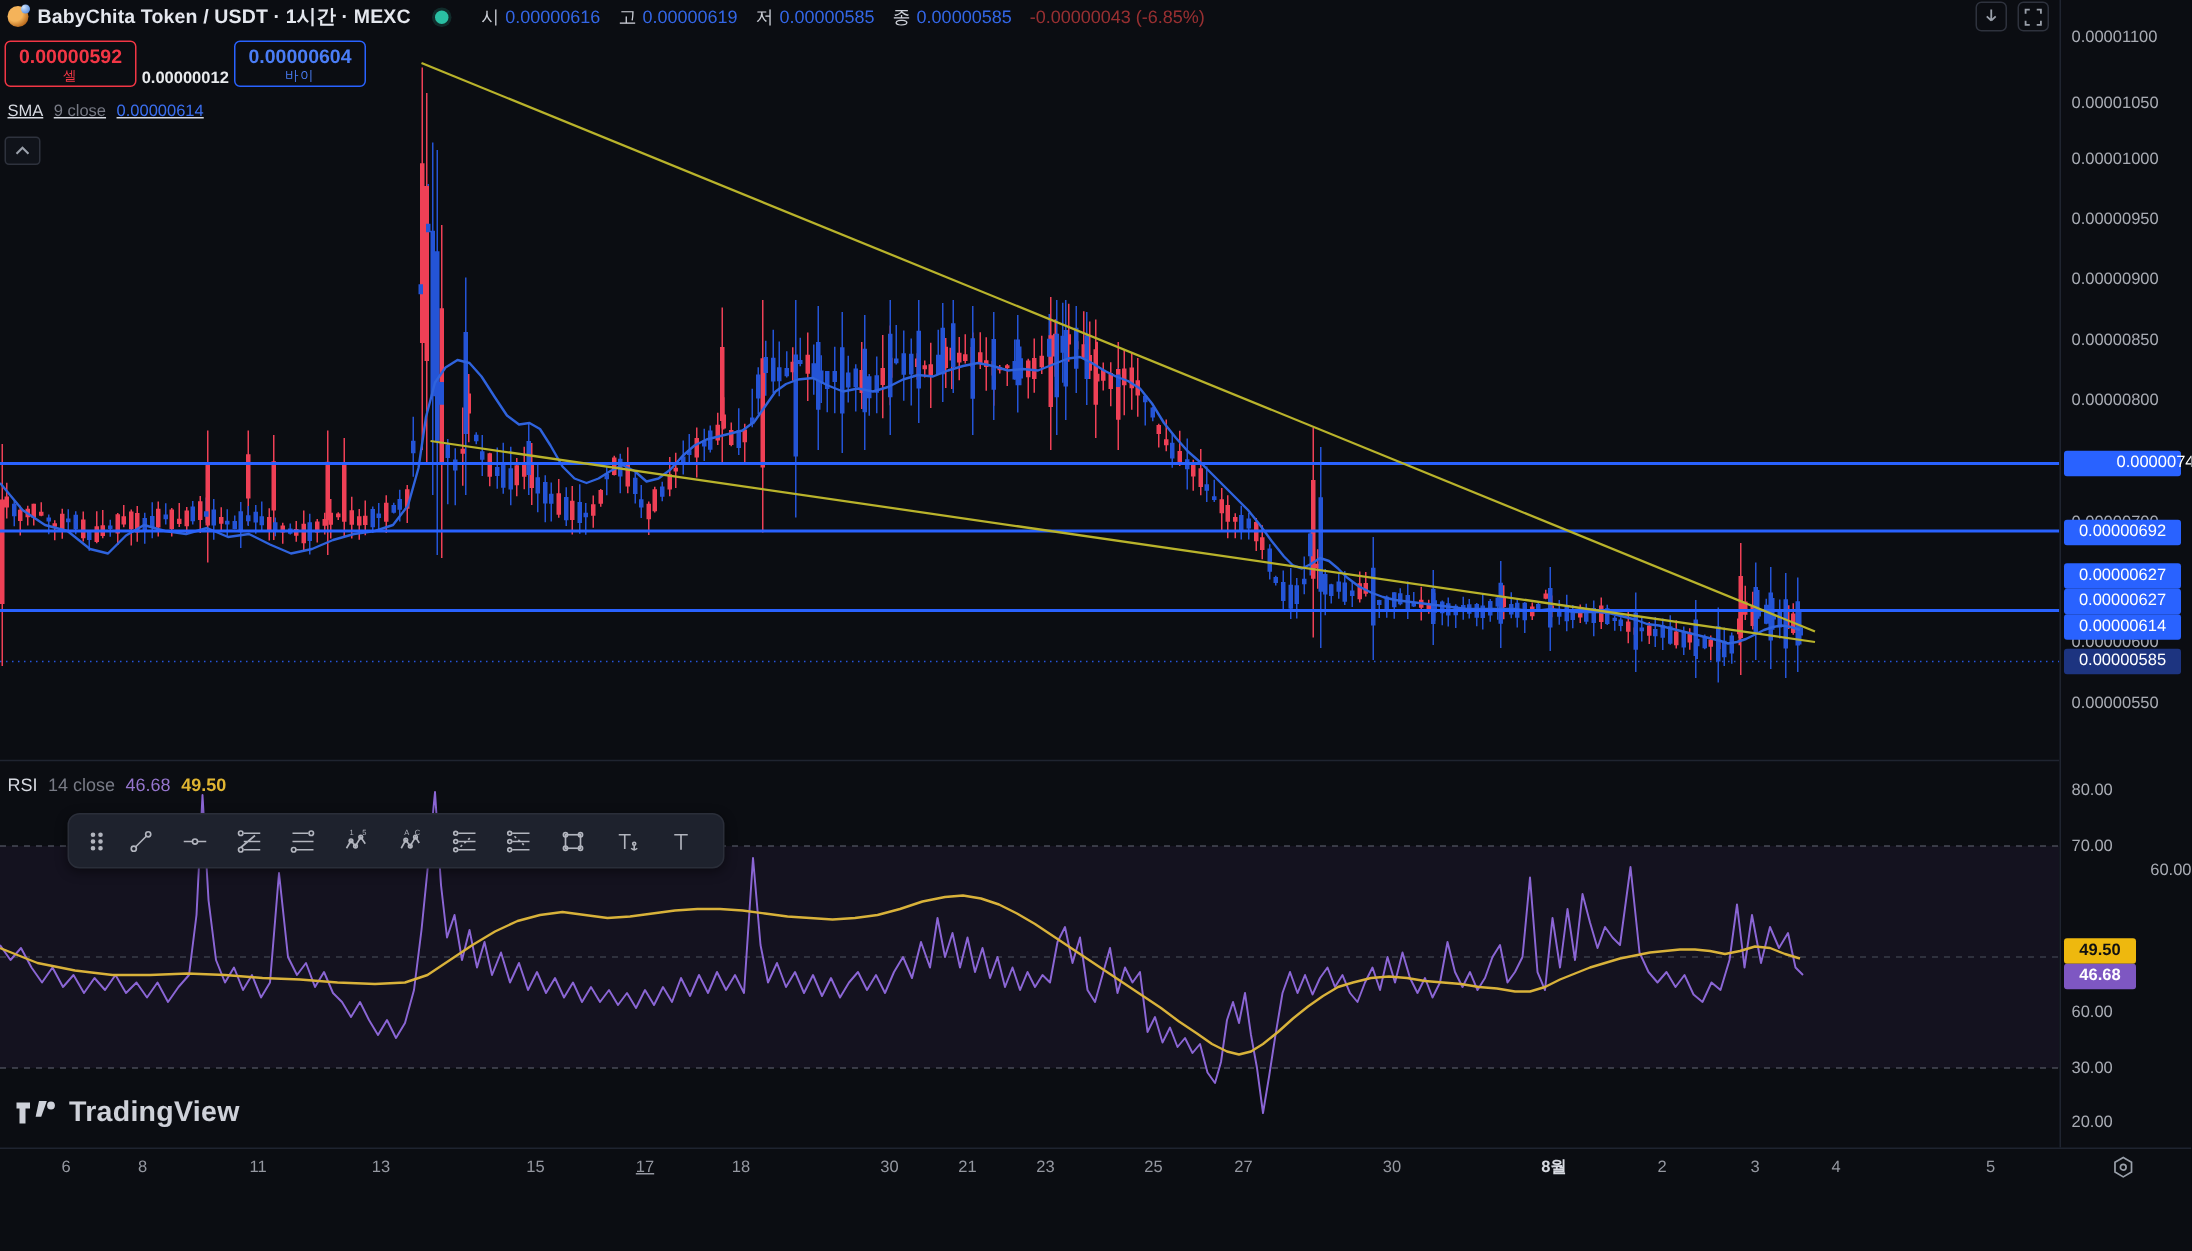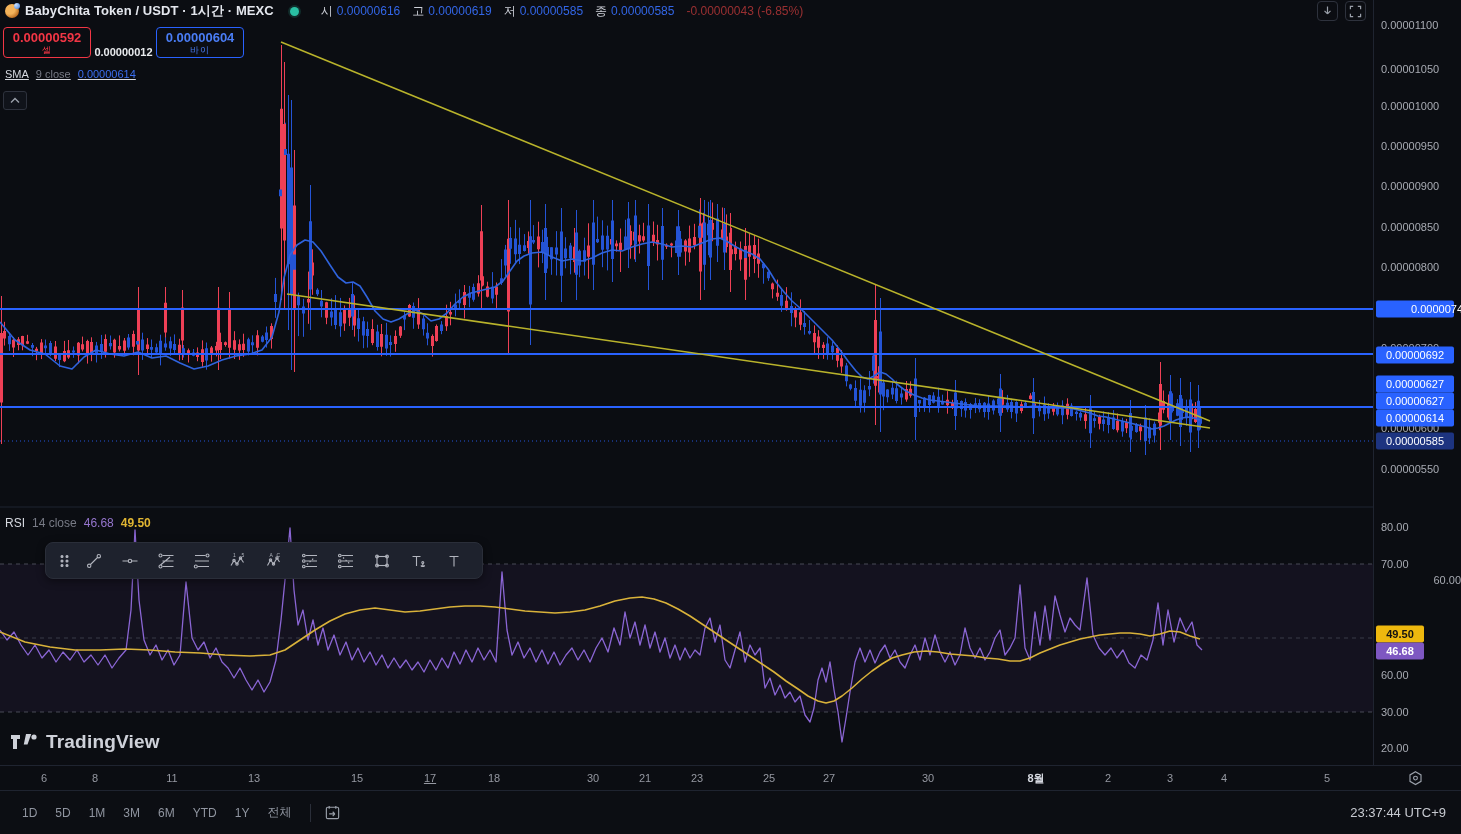--- a/index.html
+++ b/index.html
@@ -326,34 +326,14 @@
       <div class="tick" style="left: 769px;">25</div>
       <div class="tick" style="left: 829px;">27</div>
       <div class="tick" style="left: 928px;">30</div>
       <div class="tick emph" style="left: 1036px;">8월</div>
       <div class="tick" style="left: 1108px;">2</div>
       <div class="tick" style="left: 1170px;">3</div>
       <div class="tick" style="left: 1224px;">4</div>
       <div class="tick" style="left: 1327px;">5</div>
     </div>
 
-  <div class="bottom-bar" id="bottom-bar">
-    <div class="range-btn">1D</div>
-      <div class="range-btn">5D</div>
-      <div class="range-btn">1M</div>
-      <div class="range-btn">3M</div>
-      <div class="range-btn">6M</div>
-      <div class="range-btn">YTD</div>
-      <div class="range-btn">1Y</div>
-      <div class="range-btn">전체</div>
-      <span class="bb-divider" id="bb-divider"></span>
-    <span class="goto-date">
-      <svg width="17" height="17" viewBox="0 0 18 18">
-        <rect x="2.5" y="3.5" width="13" height="12" rx="1.5" stroke="currentColor" fill="none" stroke-width="1.2"></rect>
-        <path d="M5.5 2v3M12.5 2v3" stroke="currentColor" stroke-width="1.2"></path>
-        <path d="M5.5 10.5h6m0 0-2.3-2.3m2.3 2.3-2.3 2.3" stroke="currentColor" fill="none" stroke-width="1.2"></path>
-      </svg>
-    </span>
-    <span class="bb-spacer"></span>
-    <span class="clock">23:37:44 UTC+9</span>
-  </div>
 
 </div>
 
 </body></html>

